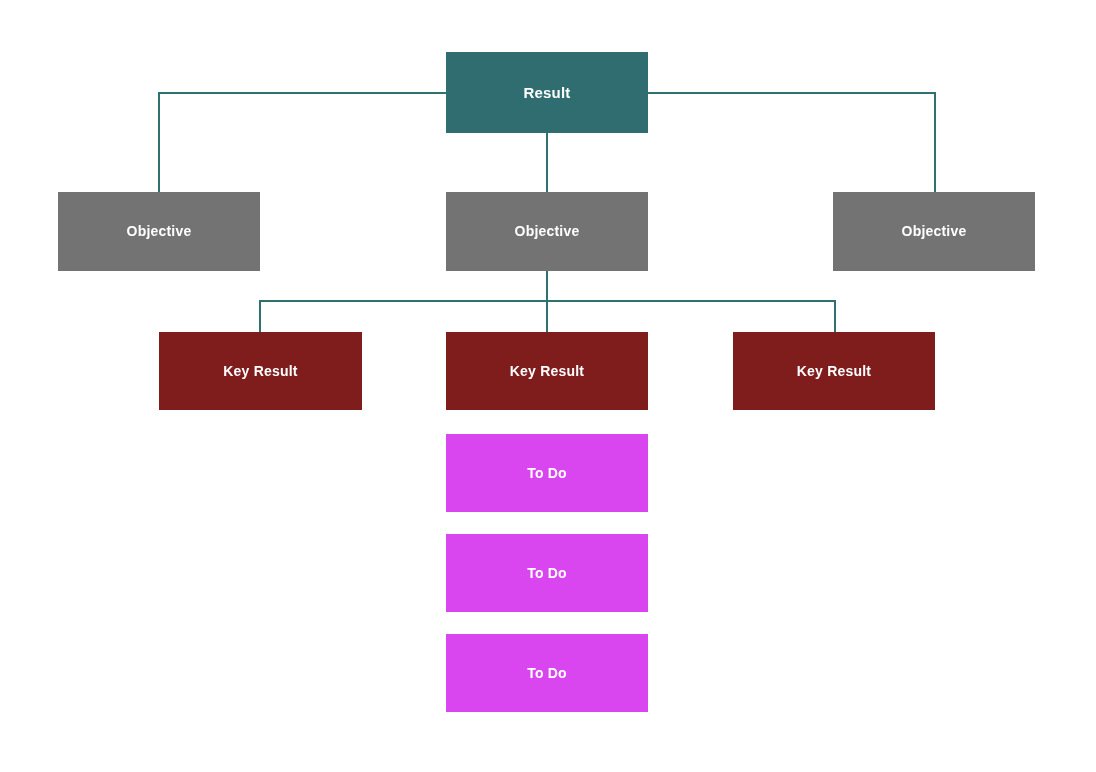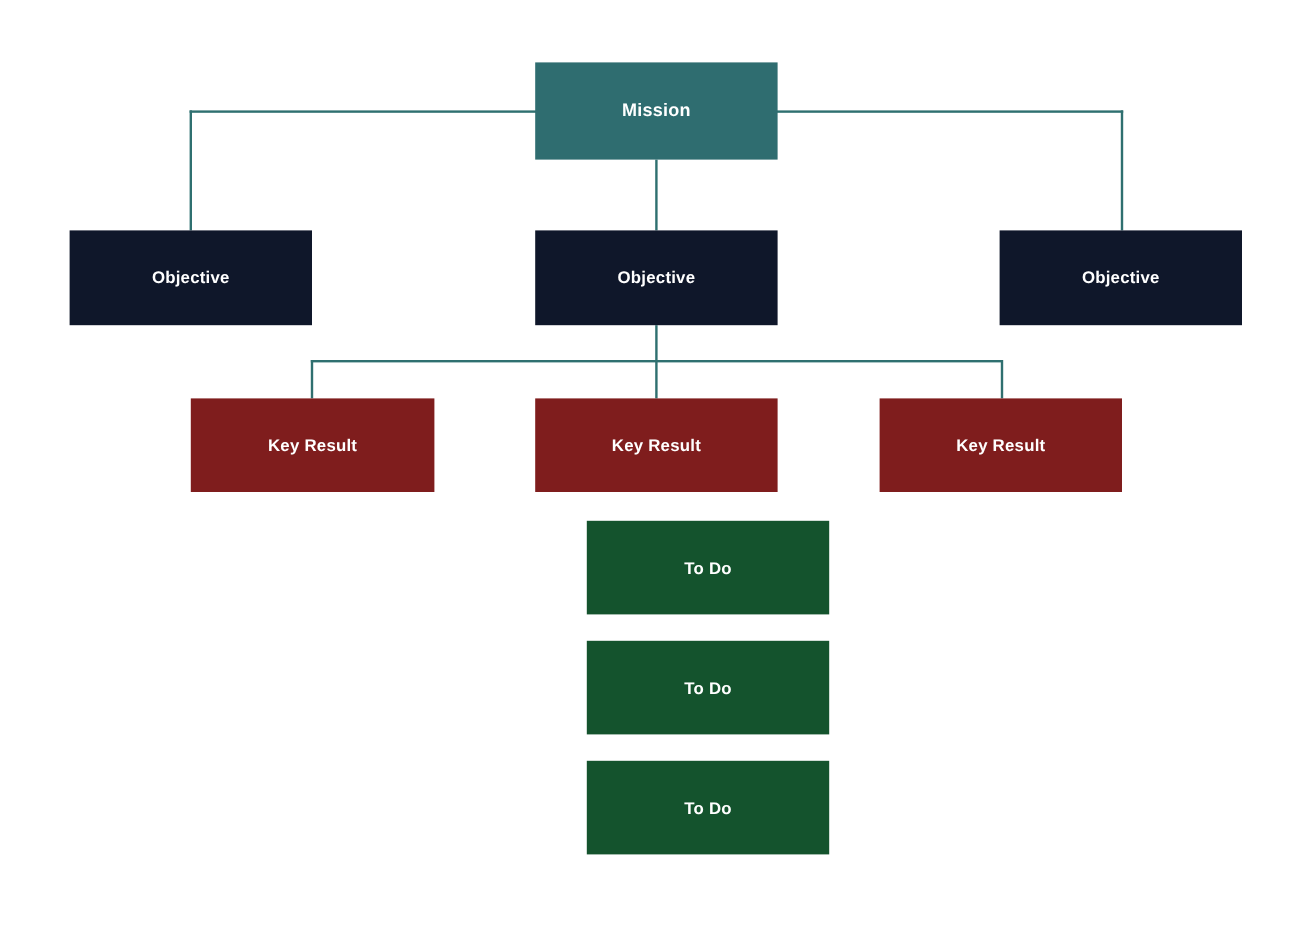--- a/index.html
+++ b/index.html
@@ -29,31 +29,30 @@
     letter-spacing: 0.2px;
     text-align: center;
     line-height: 1.2;
     z-index: 3;
   }
   .node.mission {
     background: #2f6d70;
     font-size: 15px;
   }
   .node.objective {
-    background: #0f172a;
+    background: #737373;
     font-size: 14px;
   }
   .node.keyresult {
     background: #7f1d1d;
     font-size: 14px;
   }
   .node.todo {
-    background: #14532d;
+    background: #d946ef;
     font-size: 14px;
-    margin-left: 43px;
   }
   .connector {
     position: absolute;
     background: #2f7070;
     z-index: 1;
   }
   .connector.h {
     height: 2px;
   }
   .connector.v {
@@ -65,21 +64,21 @@
 
 <div id="canvas" style="background: rgb(255, 255, 255);">
     <div class="connector h" style="left: 158px; top: 92px; width: 778px; background: rgb(47, 112, 112);"></div>
     <div class="connector v" style="left: 158px; top: 92px; height: 100px; background: rgb(47, 112, 112);"></div>
     <div class="connector v" style="left: 546px; top: 133px; height: 59px; background: rgb(47, 112, 112);"></div>
     <div class="connector v" style="left: 934px; top: 92px; height: 100px; background: rgb(47, 112, 112);"></div>
     <div class="connector v" style="left: 546px; top: 271px; height: 61px; background: rgb(47, 112, 112);"></div>
     <div class="connector h" style="left: 259px; top: 300px; width: 576px; background: rgb(47, 112, 112);"></div>
     <div class="connector v" style="left: 259px; top: 300px; height: 32px; background: rgb(47, 112, 112);"></div>
     <div class="connector v" style="left: 834px; top: 300px; height: 32px; background: rgb(47, 112, 112);"></div>
-    <div class="node mission" style="left: 446px; top: 52px; width: 202px; height: 81px;">Mission</div>
+    <div class="node mission" style="left: 446px; top: 52px; width: 202px; height: 81px;">Result</div>
     <div class="node objective" style="left: 58px; top: 192px; width: 202px; height: 79px;">Objective</div>
     <div class="node objective" style="left: 446px; top: 192px; width: 202px; height: 79px;">Objective</div>
     <div class="node objective" style="left: 833px; top: 192px; width: 202px; height: 79px;">Objective</div>
     <div class="node keyresult" style="left: 159px; top: 332px; width: 203px; height: 78px;">Key Result</div>
     <div class="node keyresult" style="left: 446px; top: 332px; width: 202px; height: 78px;">Key Result</div>
     <div class="node keyresult" style="left: 733px; top: 332px; width: 202px; height: 78px;">Key Result</div>
     <div class="node todo" style="left: 446px; top: 434px; width: 202px; height: 78px;">To Do</div>
     <div class="node todo" style="left: 446px; top: 534px; width: 202px; height: 78px;">To Do</div>
     <div class="node todo" style="left: 446px; top: 634px; width: 202px; height: 78px;">To Do</div>
   </div>

